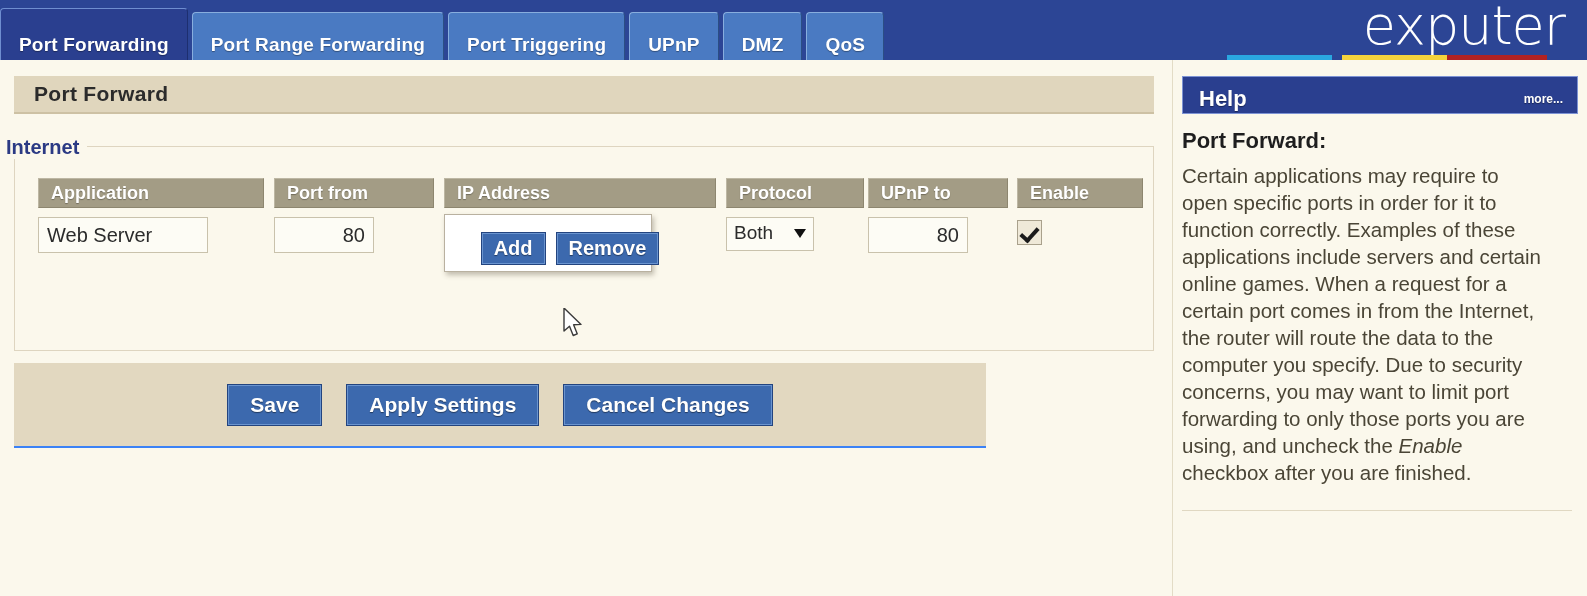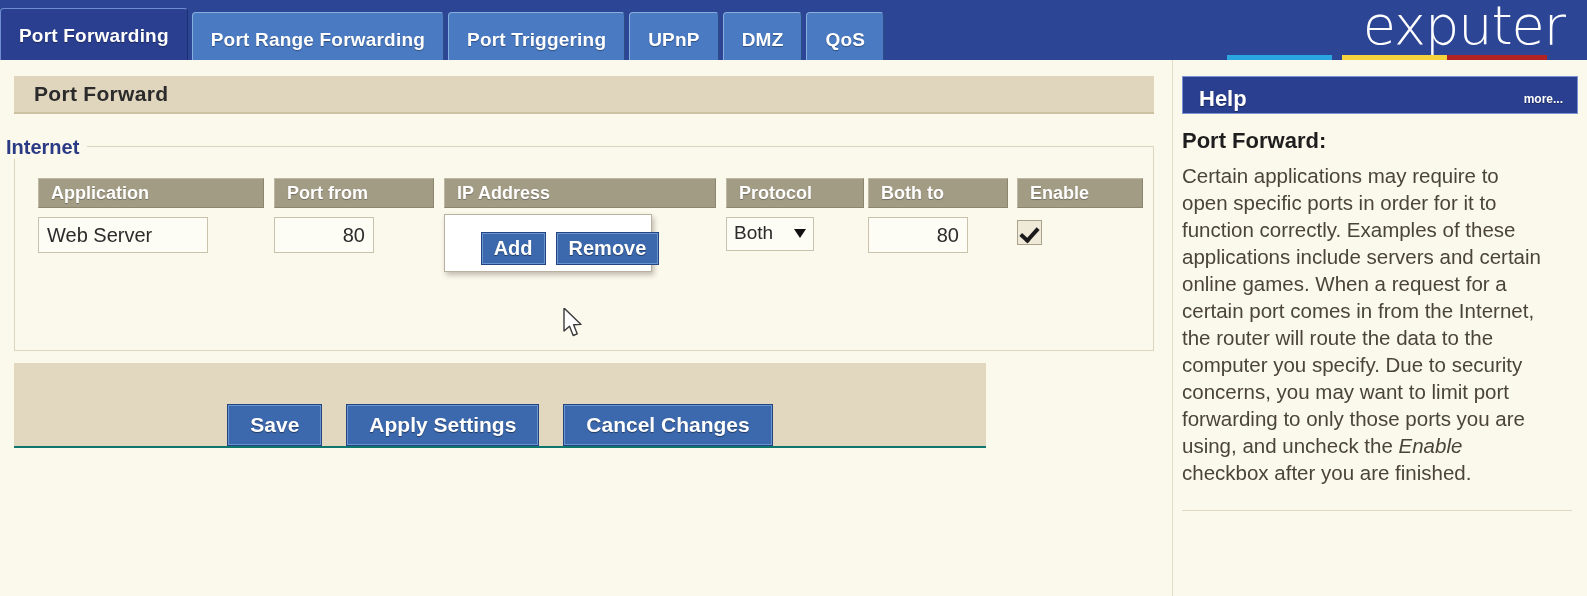--- a/index.html
+++ b/index.html
@@ -17,22 +17,22 @@
     width: 1587px; height: 60px;
     background: #2c4595;
   }
   .tabs {
     position: absolute; left: 0; top: 8px;
     display: flex; align-items: flex-end; gap: 4px;
     height: 52px;
   }
   .tab {
     height: 48px;
-    display: flex; align-items: flex-start; justify-content: center;
-    padding: 16px 18px;
+    display: flex; align-items: flex-end; justify-content: center;
+    padding: 4px 18px;
     color: #ffffff;
     font-size: 19px; font-weight: bold;
     letter-spacing: 0.2px;
     background: #4a7ac2;
     border-top-left-radius: 4px; border-top-right-radius: 4px;
     border-top: 1px solid #88aede;
     border-left: 1px solid #88aede;
     border-right: 1px solid #2b4e84;
     text-shadow: 0 1px 1px rgba(0,0,0,0.35);
     cursor: pointer;
@@ -214,22 +214,22 @@
     display: flex; align-items: center; justify-content: center;
   }
   .btn-sm { height: 33px; font-size: 20px; padding: 0 12px; }
   .btn-lg { height: 42px; font-size: 21px; padding: 0 22px; }
 
   
   .actionbar {
     position: absolute; left: 14px; top: 303px;
     width: 972px; height: 85px;
     background: #e2d8c0;
-    border-bottom: 2px solid #0f766e;
-    display: flex; align-items: flex-end; justify-content: center;
+    border-bottom: 2px solid #3b82f6;
+    display: flex; align-items: center; justify-content: center;
     gap: 24px;
   }
 
   
   .help-pane {
     position: absolute; left: 1172px; top: 0;
     width: 415px; height: 536px;
     border-left: 1px solid #e3dcc6;
     background: #fbf8ec;
   }
@@ -348,21 +348,21 @@
         <div class="col-head" style="width:138px">Protocol</div>
         <div class="col-body">
           <div class="select-wrap">
             <span class="sel-val">Both</span>
             <span class="sel-arrow"></span>
           </div>
         </div>
       </div>
 
       <div class="col" style="margin-left:4px">
-        <div class="col-head" style="width:140px">Both to</div>
+        <div class="col-head" style="width:140px">UPnP to</div>
         <div class="col-body">
           <input class="cell num" style="width: 100px;" type="text" value="80">
         </div>
       </div>
 
       <div class="col" style="margin-left:9px">
         <div class="col-head" style="width:126px">Enable</div>
         <div class="col-body">
           <span class="chk"></span>
         </div>

